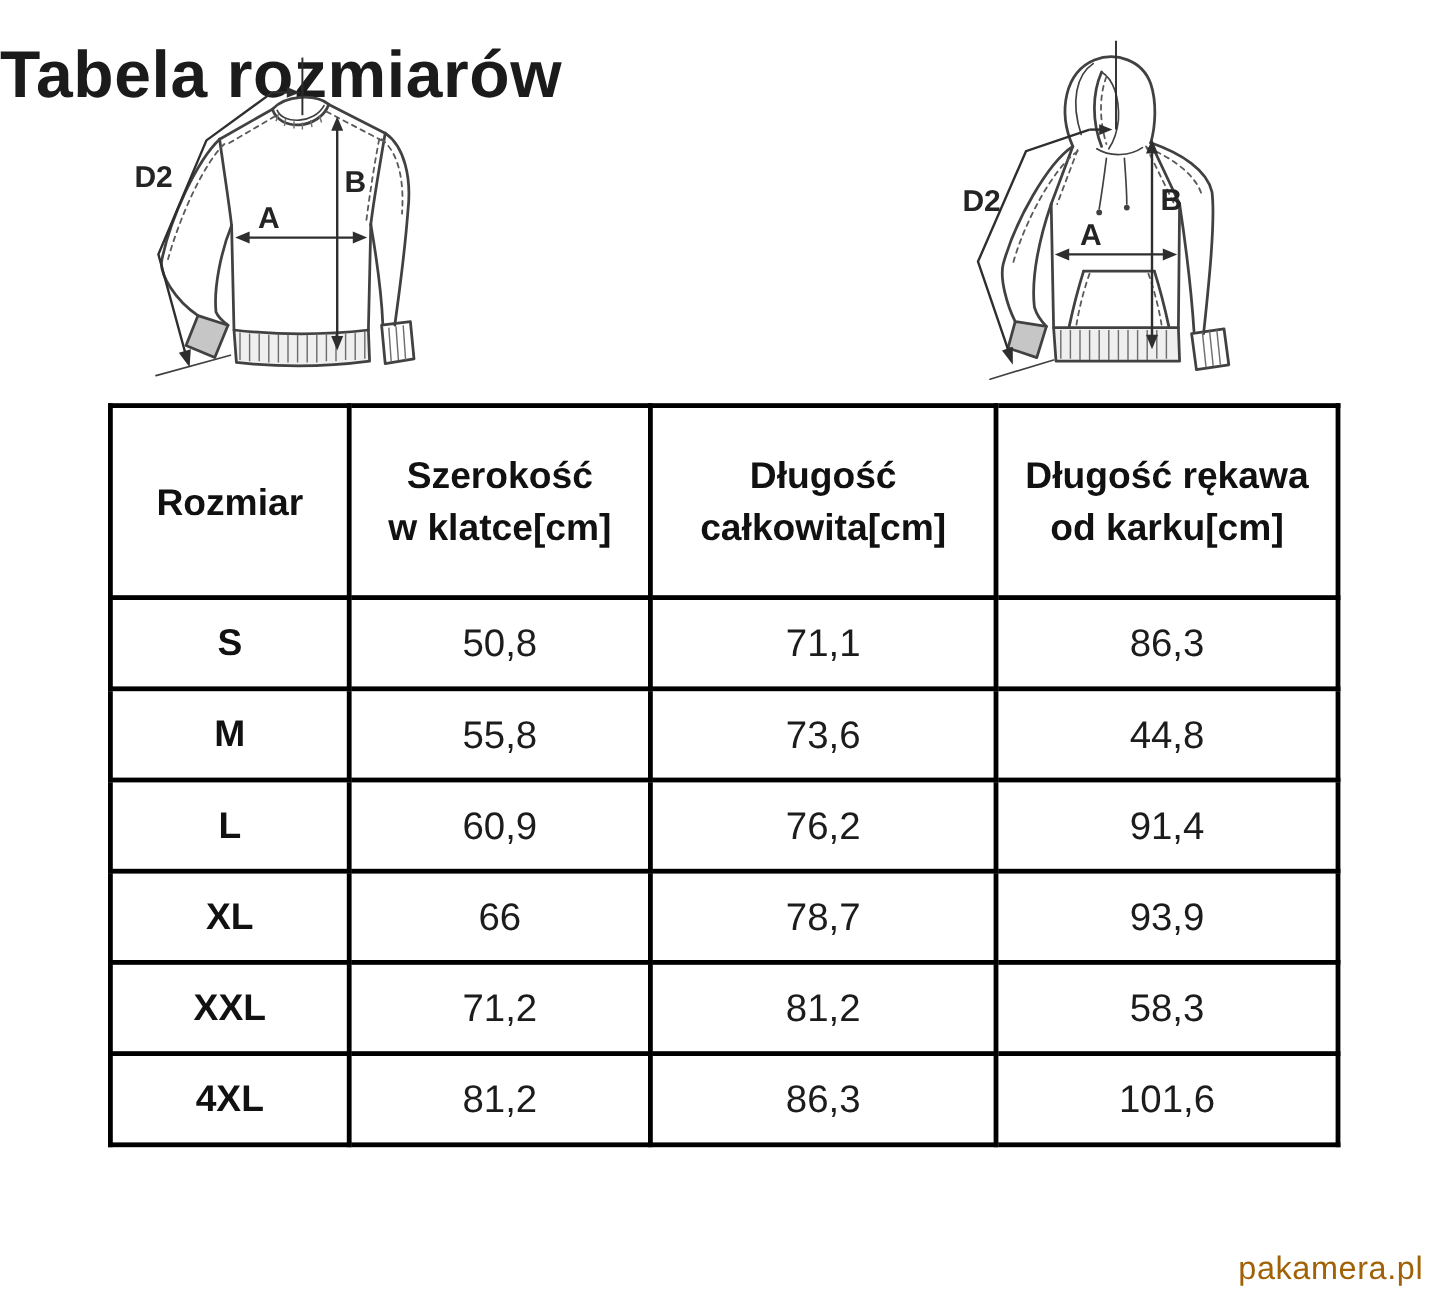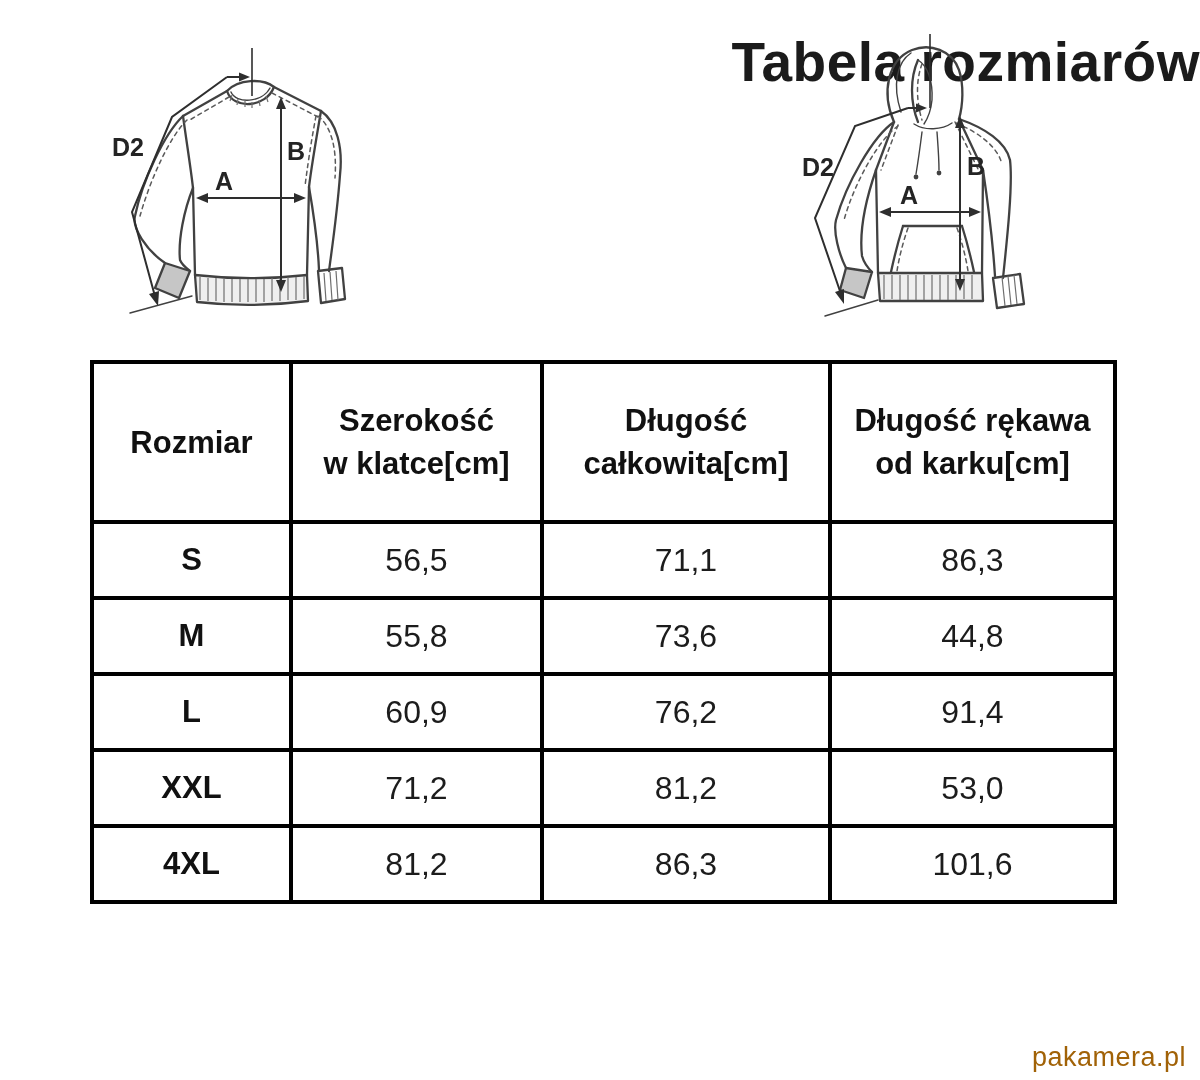--- a/index.html
+++ b/index.html
@@ -1,36 +1,36 @@
 <!DOCTYPE html>
 <html><head>
 <meta charset="utf-8">
 <style>
   html,body{margin:0;padding:0;background:#ffffff;}
   .page{position:relative;width:1200px;height:1080px;background:#ffffff;overflow:hidden;
         font-family:"Liberation Sans",sans-serif;color:#141414;}
-  .title{position:absolute;top:30px;left:0;width:1200px;text-align:right;
+  .title{position:absolute;top:30px;left:0;width:1200px;text-align:left;
          font-size:55px;font-weight:bold;letter-spacing:0.5px;color:#1b1b1b;}
   .illu{position:absolute;top:20px;width:320px;height:300px;}
   .illu-left{left:80px;}
   .illu-right{left:780px;}
 
   
   .outline{stroke:#414141;stroke-width:2.3;fill:none;stroke-linecap:round;stroke-linejoin:round;}
   .thin{stroke-width:1.4;}
   .dashed{stroke:#5a5a5a;stroke-width:1.5;fill:none;stroke-dasharray:4 4;stroke-linecap:round;}
   .rib{stroke:#6f6f6f;stroke-width:1.2;fill:none;}
   .cuff{fill:#c6c6c6;}
   .band{fill:#efefef;}
   .meas{stroke:#2e2e2e;stroke-width:2;fill:none;}
   .measthin{stroke:#2e2e2e;stroke-width:1.6;fill:none;}
   .ah{fill:#2e2e2e;stroke:none;}
   .lbl{font-family:"Liberation Sans",sans-serif;font-weight:bold;font-size:25px;fill:#242424;}
 
-  table.size-table{position:absolute;left:90px;top:360px;width:1023px;
+  table.size-table{position:absolute;left:90px;top:336px;width:1023px;
       border-collapse:collapse;table-layout:fixed;background:#fff;}
   table.size-table th,table.size-table td{border:4px solid #000;text-align:center;vertical-align:middle;padding:0;}
   table.size-table th{height:156px;font-size:31px;font-weight:bold;line-height:43px;white-space:pre-line;color:#111;}
   table.size-table td{height:72px;font-size:32px;font-weight:normal;color:#1c1c1c;}
   table.size-table td.size{font-weight:bold;font-size:31px;color:#111;}
 
   .watermark{position:absolute;top:1042px;right:14px;font-size:27px;color:#a16207;letter-spacing:0.5px;}
 </style>
 </head>
 <body>
@@ -167,41 +167,47 @@
 w klatce[cm]</th>
         <th>Długość
 całkowita[cm]</th>
         <th>Długość rękawa
 od karku[cm]</th>
       </tr>
     </thead>
     <tbody>
       <tr>
         <td class="size">S</td>
-        <td>56,5</td>
+        <td>50,8</td>
         <td>71,1</td>
         <td>86,3</td>
       </tr>
       <tr>
         <td class="size">M</td>
         <td>55,8</td>
         <td>73,6</td>
         <td>44,8</td>
       </tr>
       <tr>
         <td class="size">L</td>
         <td>60,9</td>
         <td>76,2</td>
         <td>91,4</td>
       </tr>
       <tr>
+        <td class="size">XL</td>
+        <td>66</td>
+        <td>78,7</td>
+        <td>93,9</td>
+      </tr>
+      <tr>
         <td class="size">XXL</td>
         <td>71,2</td>
         <td>81,2</td>
-        <td>53,0</td>
+        <td>58,3</td>
       </tr>
       <tr>
         <td class="size">4XL</td>
         <td>81,2</td>
         <td>86,3</td>
         <td>101,6</td>
       </tr>
     </tbody>
   </table>
 

